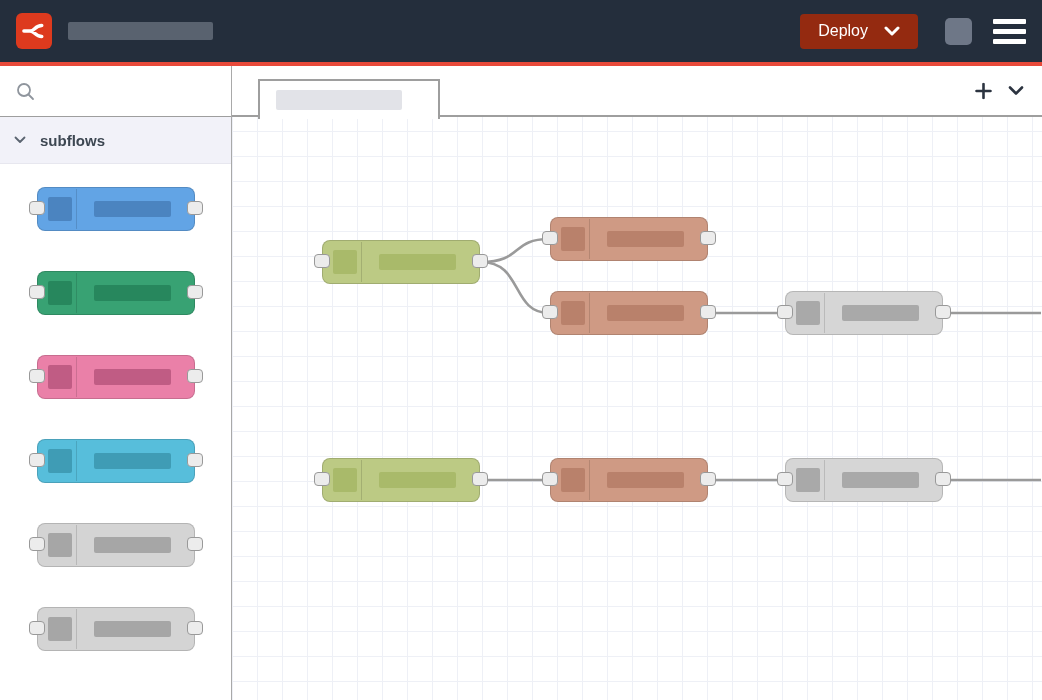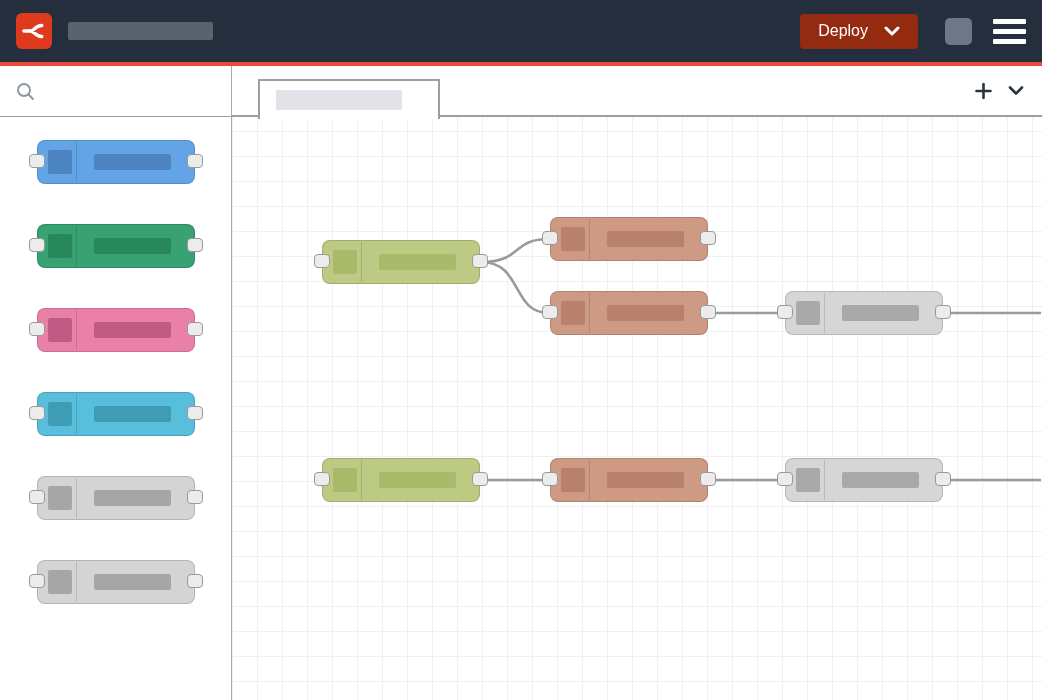--- a/index.html
+++ b/index.html
@@ -100,20 +100,26 @@
 </div>
 <div class="red-line"></div>
 
 <div class="main">
   <div class="sidebar">
     <div class="search-row">
       <svg width="19" height="19" viewBox="0 0 19 19">
         <circle cx="8" cy="8" r="6" stroke="#8f959d" stroke-width="1.8" fill="none"></circle>
         <path d="M12.5 12.5 L17 17" stroke="#8f959d" stroke-width="1.8" stroke-linecap="round"></path>
       </svg>
+    </div>
+    <div class="category">
+      <svg width="12" height="8" viewBox="0 0 12 8">
+        <path d="M1.5 1.5 L6 6 L10.5 1.5" stroke="#5b6470" stroke-width="1.8" fill="none" stroke-linecap="round" stroke-linejoin="round"></path>
+      </svg>
+      <span class="category-label">subflows</span>
     </div>
     <div class="palette">
         <div class="node" style="background: rgb(98, 164, 229);">
           <div class="icon-sq" style="background: rgb(75, 132, 192);"></div>
           <div class="sep"></div>
           <div class="bar" style="background: rgb(75, 132, 192);"></div>
           <div class="port in"></div>
           <div class="port out"></div>
         </div>
         <div class="node" style="background: rgb(56, 162, 115);">

